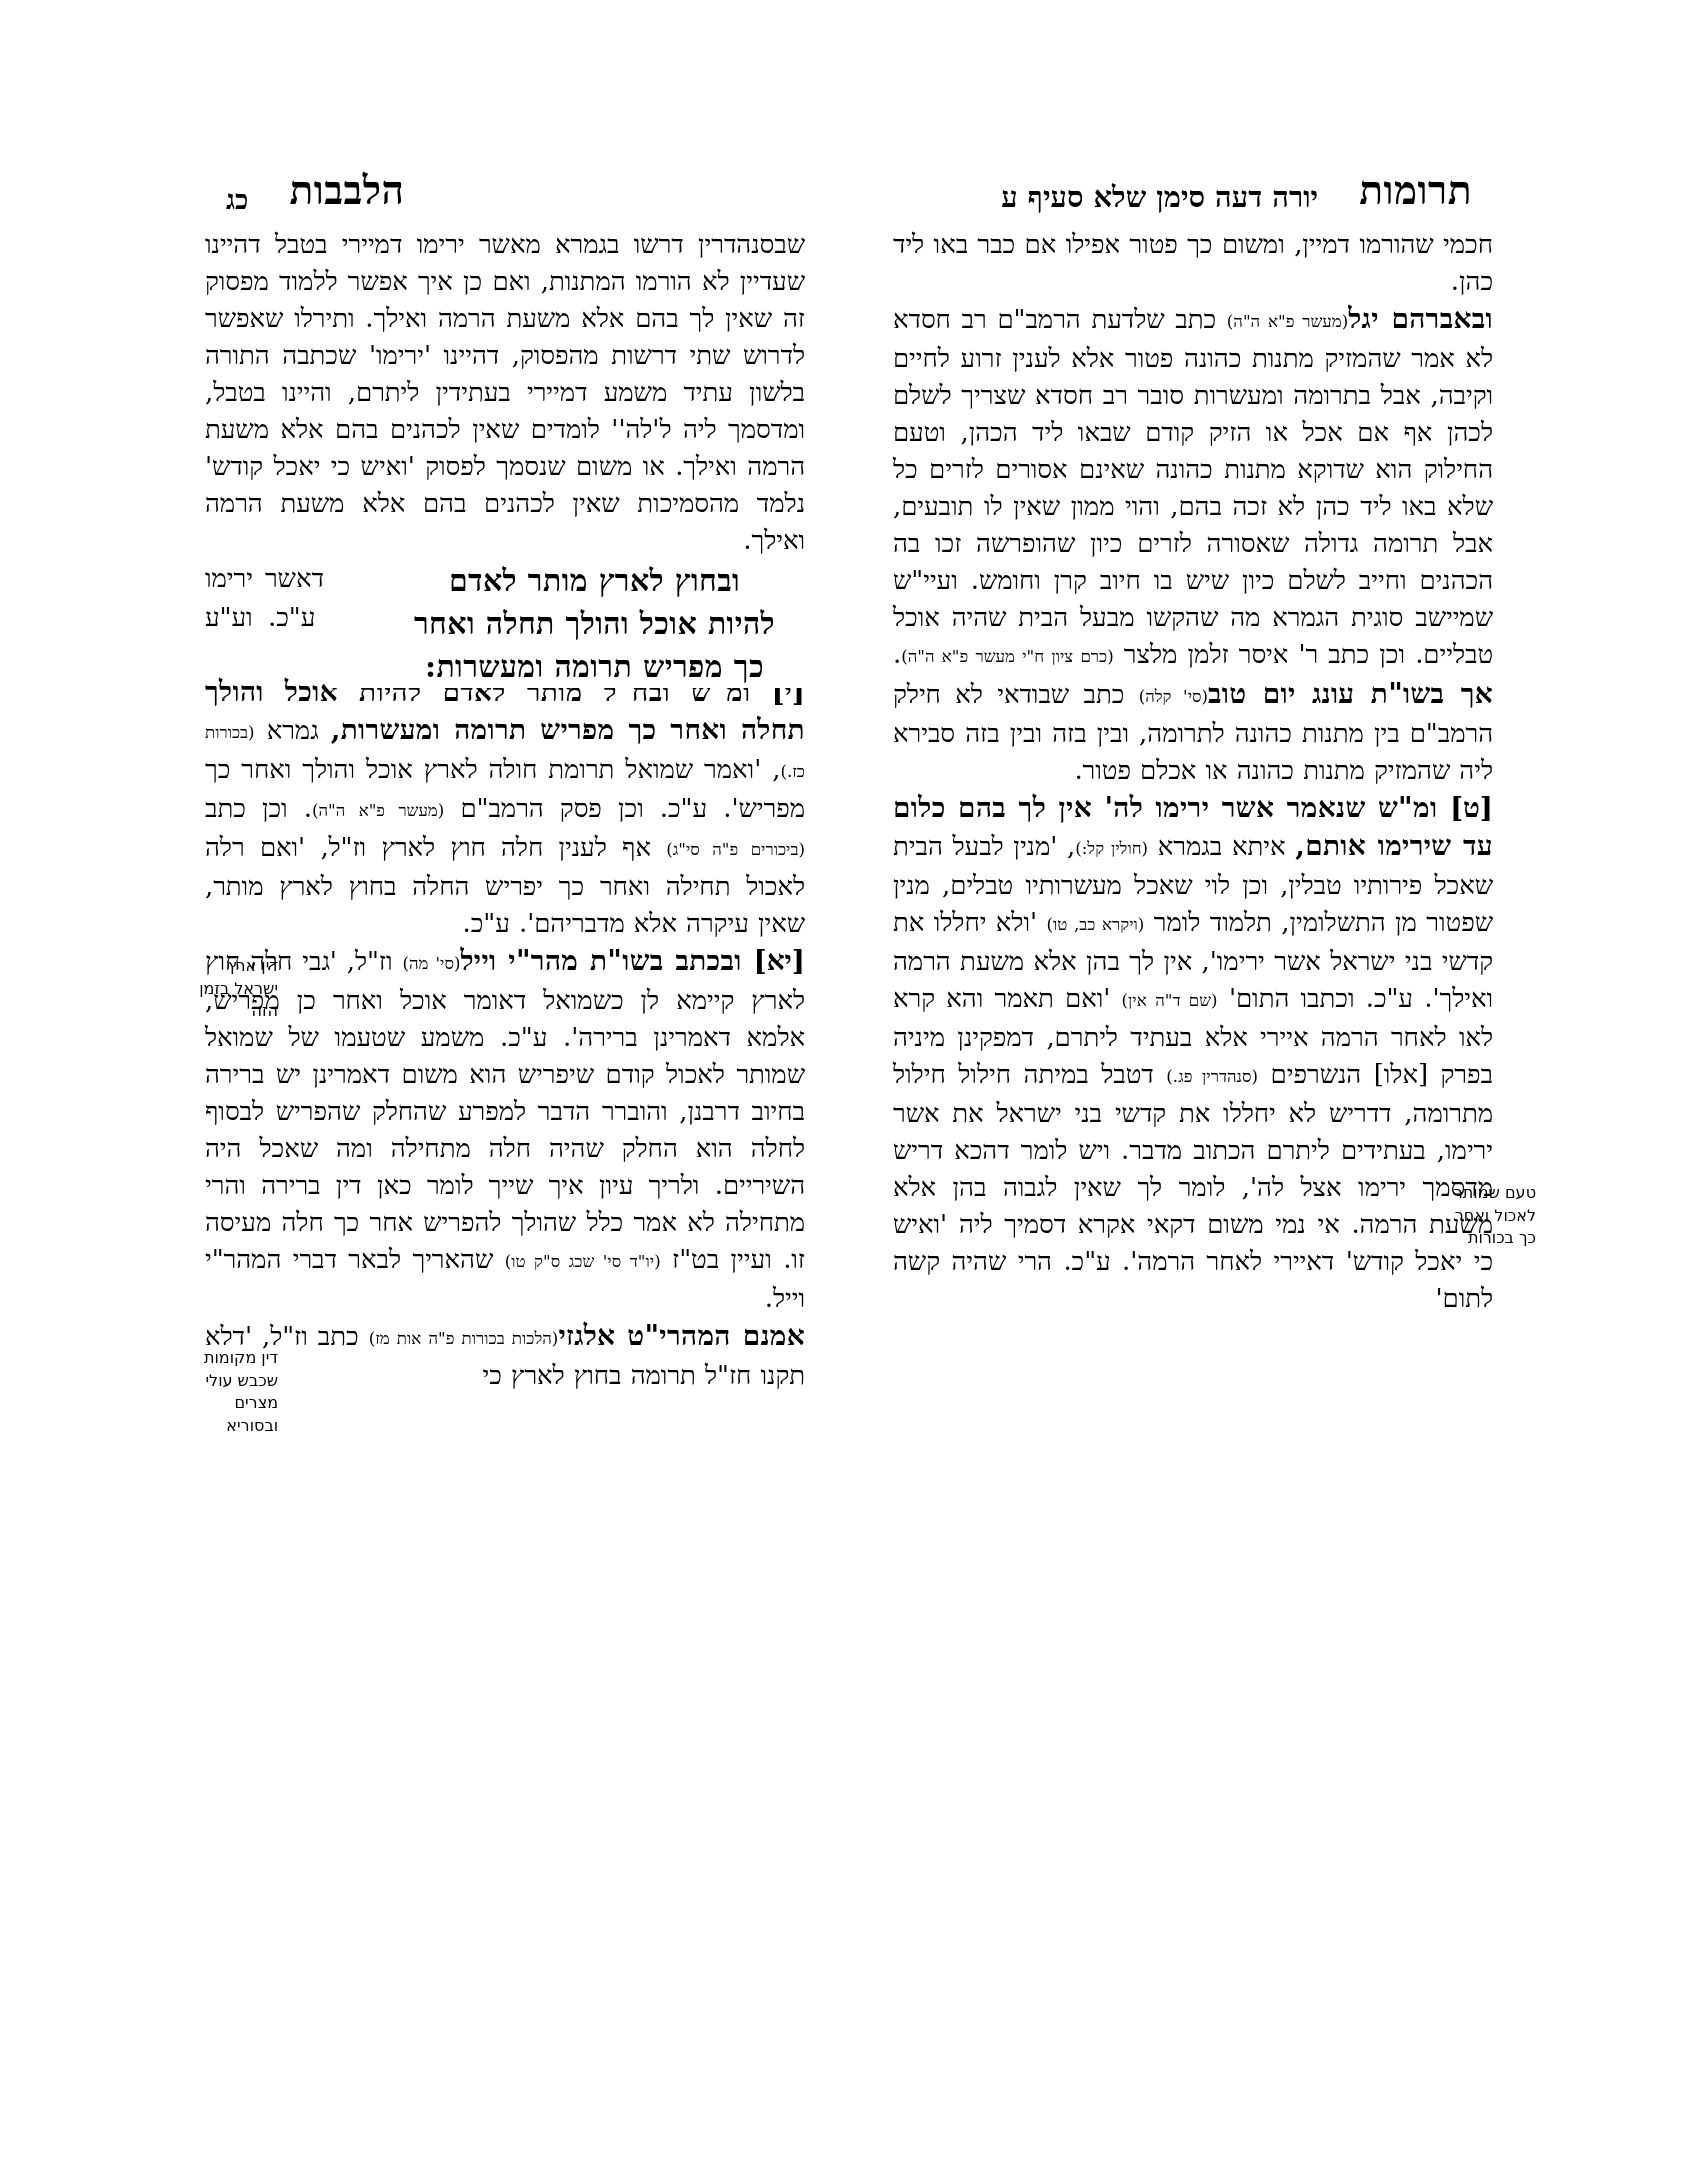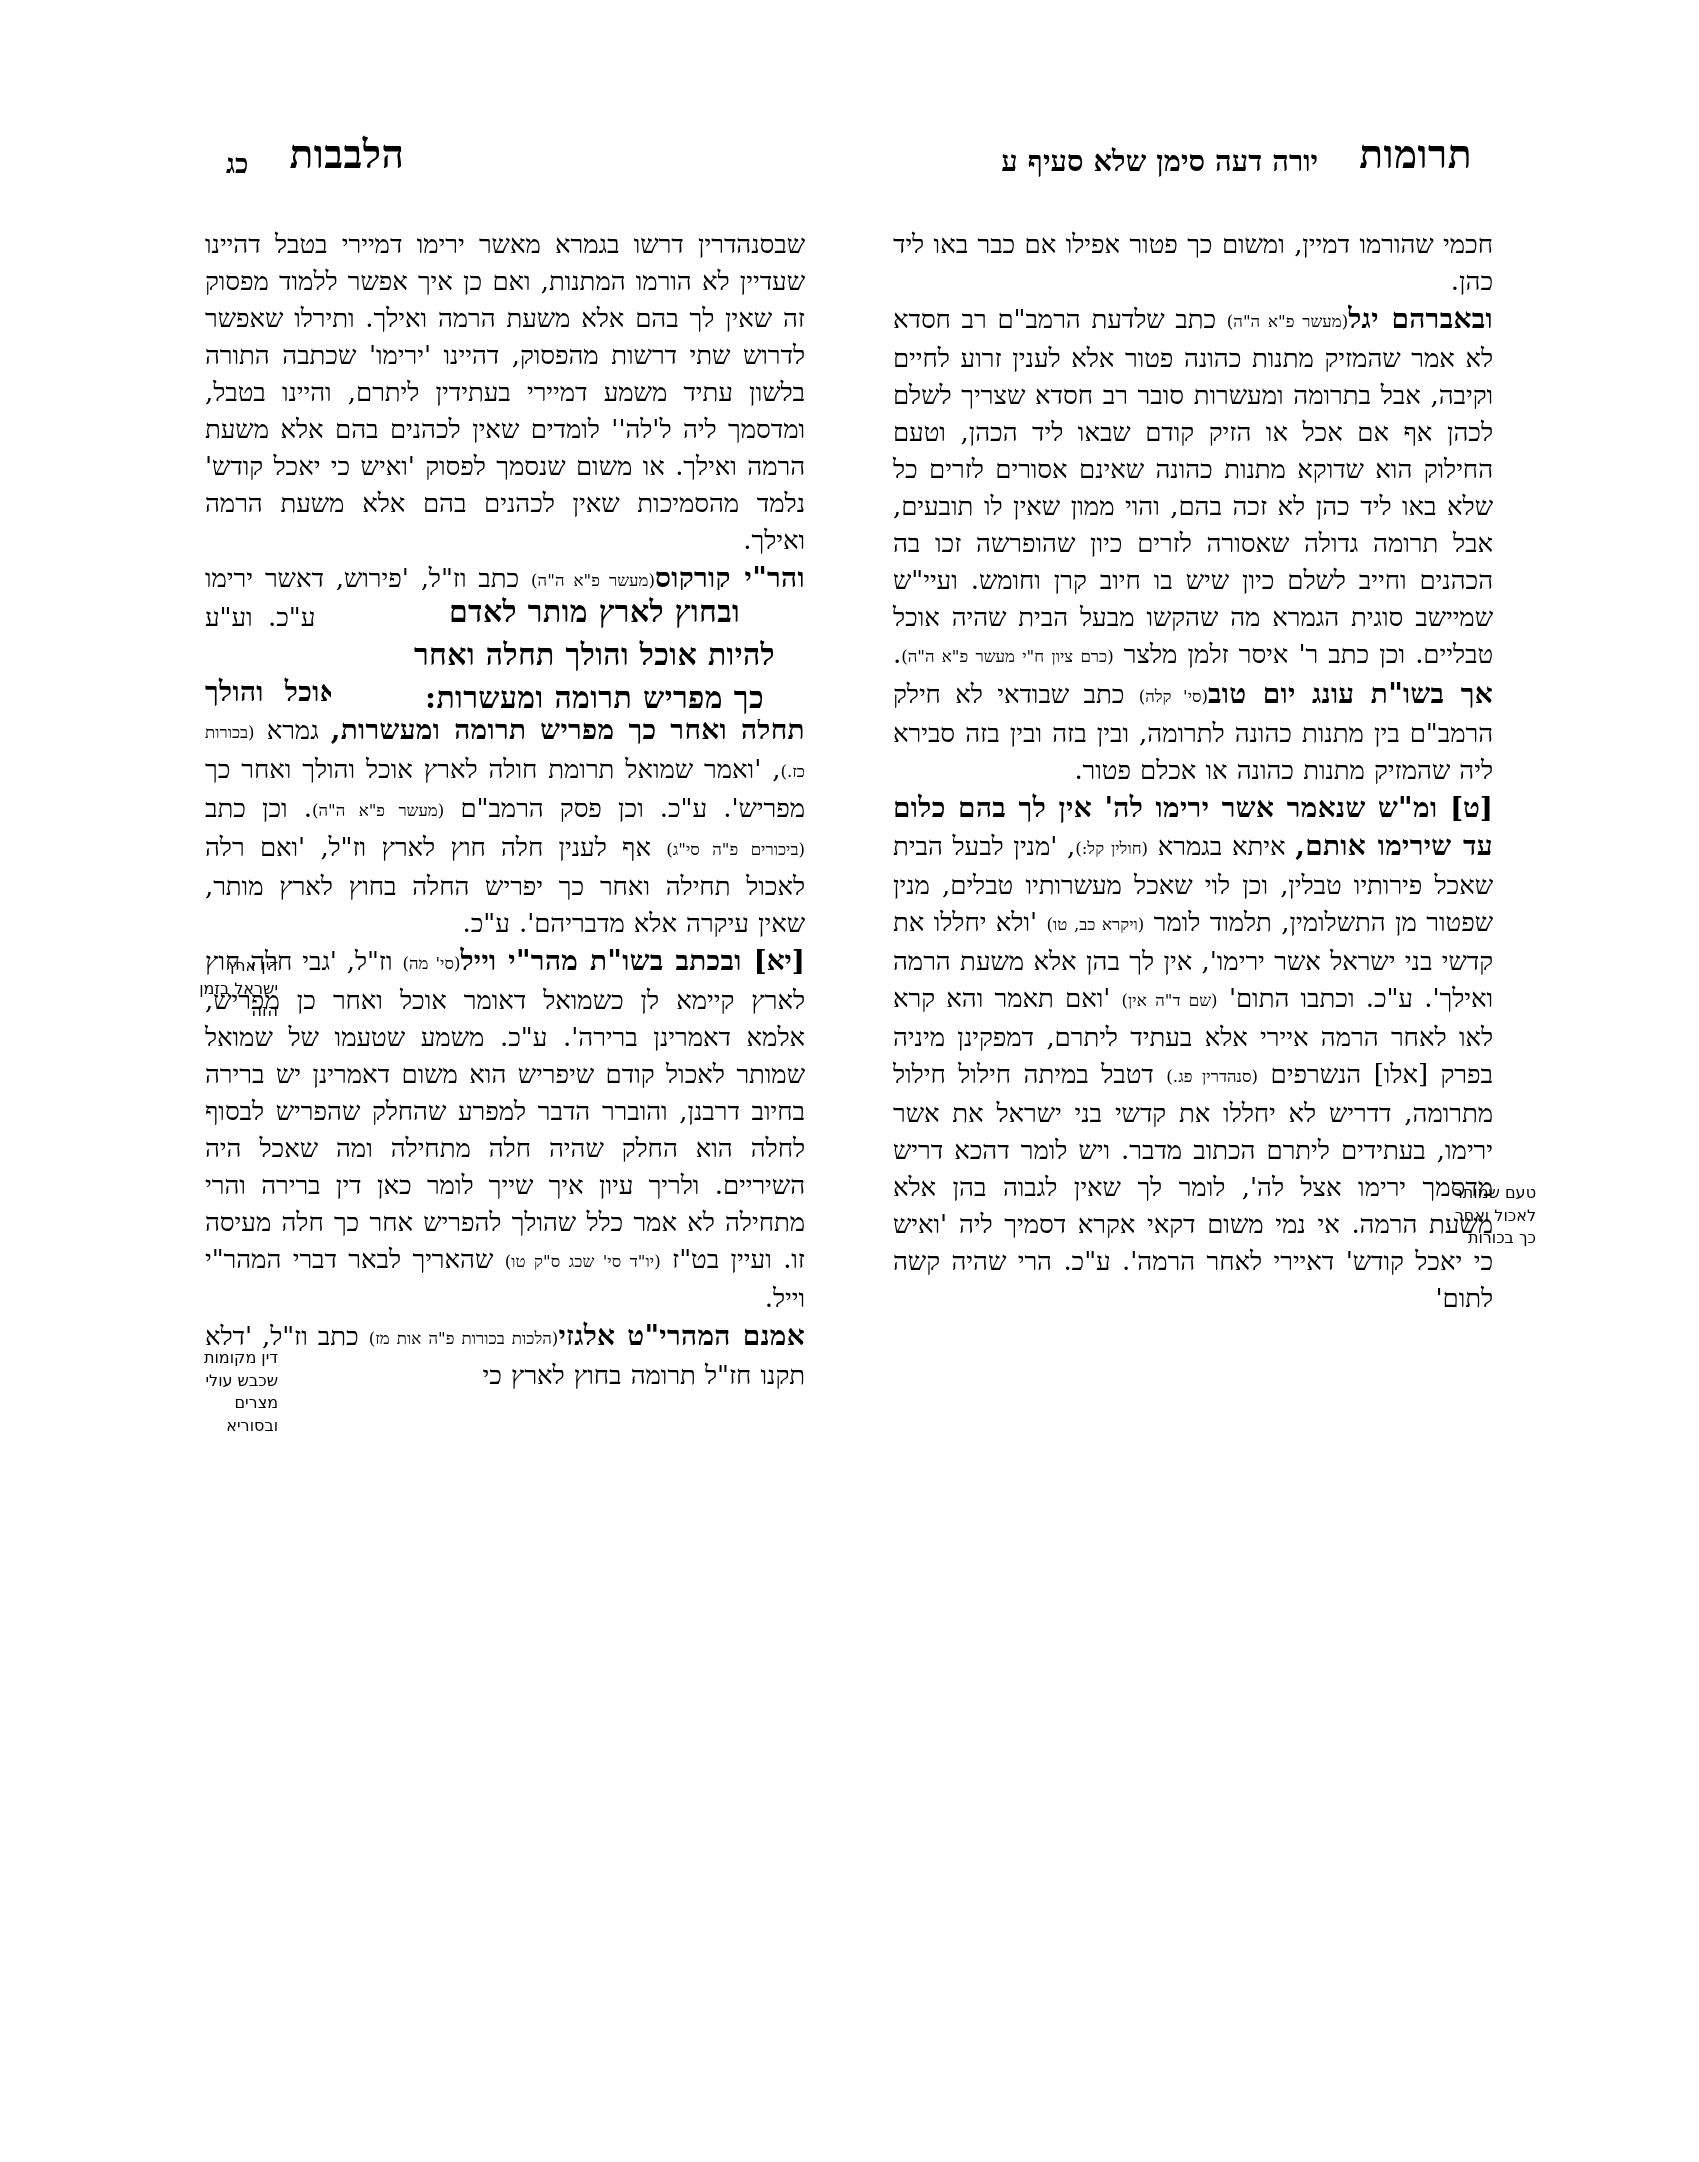--- a/index.html
+++ b/index.html
@@ -41,20 +41,21 @@
     align-items: baseline;
     gap: 41px;
   }
   .rh-bold {
     font-family: "DejaVu Serif", "Liberation Serif", serif;
     font-weight: bold;
     font-size: 39px;
     letter-spacing: 0.5px;
     line-height: 1;
     white-space: nowrap;
+    margin-top: 36px;
   }
   .rh-mid {
     font-family: "DejaVu Serif", "Liberation Serif", serif;
     font-weight: bold;
     font-size: 29px;
     line-height: 1;
     white-space: nowrap;
     position: relative;
     top: 2.9px;
   }
@@ -109,21 +110,21 @@
   .cite {
     font-size: 16.7px;
     font-weight: normal;
     letter-spacing: 0px;
     vertical-align: 1px;
   }
 
   
   .center-block {
     position: absolute;
-    top: 376px;
+    top: 345px;
     right: 635px;
     width: 527px;
     direction: rtl;
     text-align: center;
     font-weight: bold;
     font-size: 30px;
     line-height: 43px;
     letter-spacing: 0.4px;
     z-index: 3;
     background: #ffffff;

